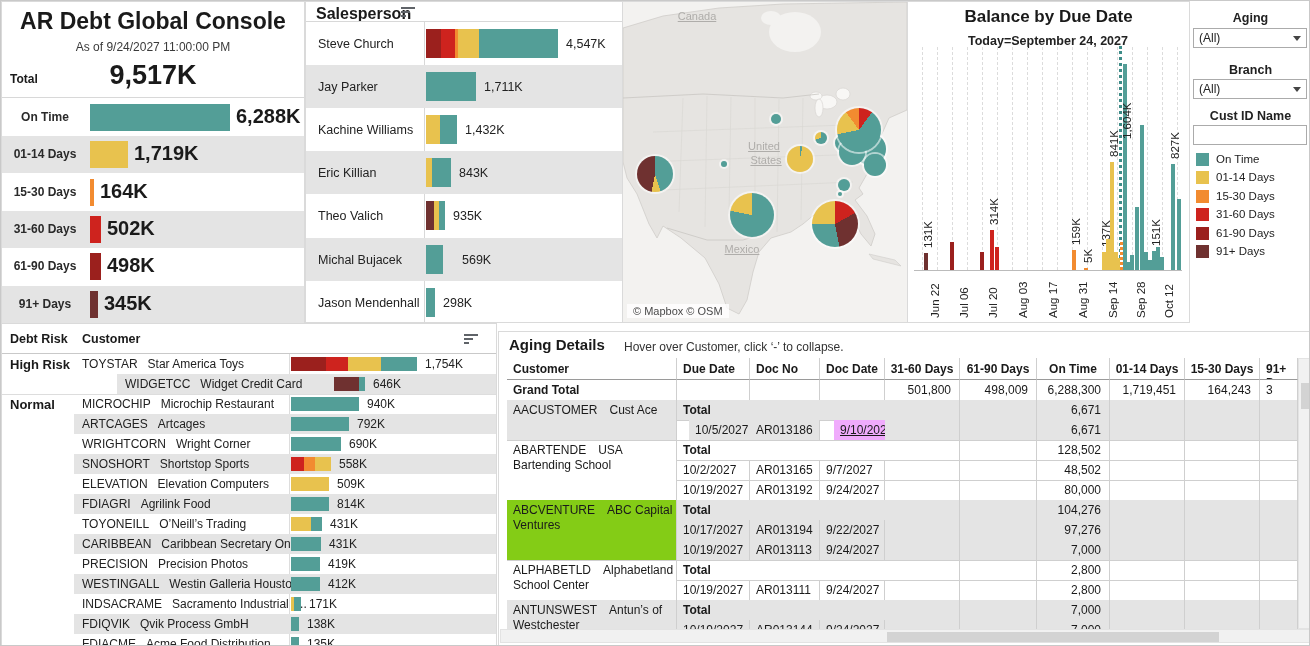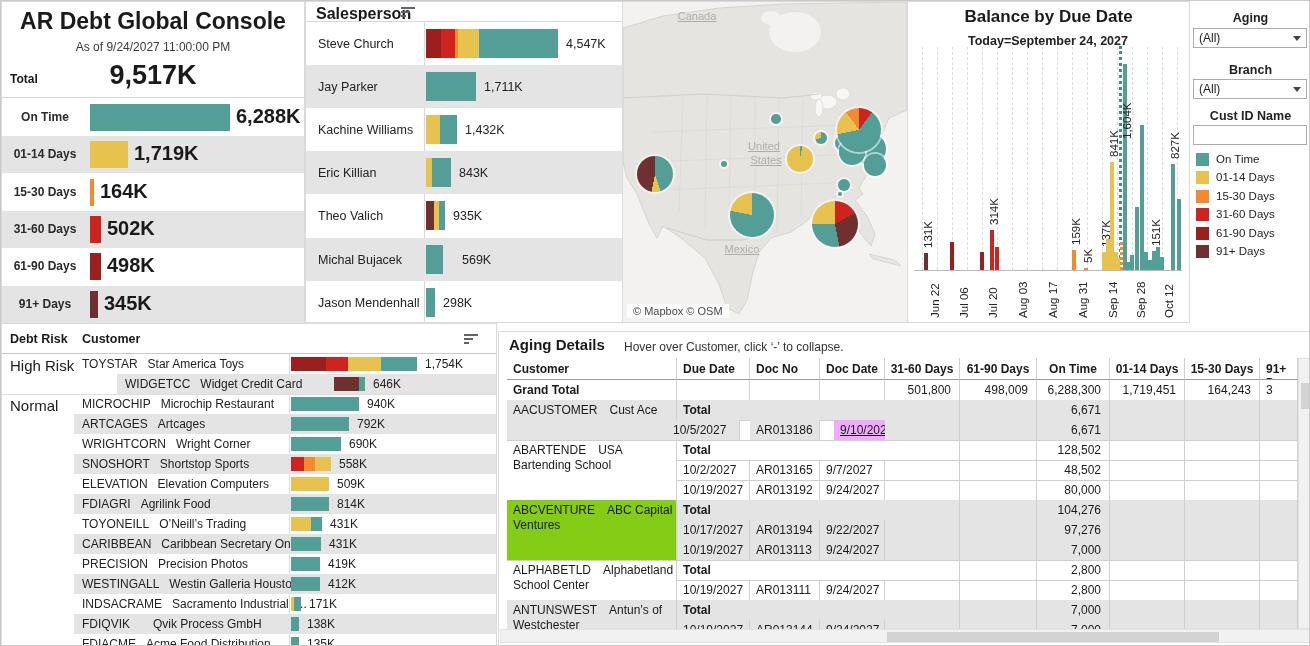--- a/index.html
+++ b/index.html
@@ -55,21 +55,21 @@
   .fcaret{position:absolute;right:5px;top:7px;width:0;height:0;border-left:4px solid transparent;border-right:4px solid transparent;border-top:5px solid #444;}
   .finput{position:absolute;left:3px;width:114px;height:20px;border:1px solid #ABABAB;background:#fff;font-size:12px;padding-left:5px;}
   .lg-item{position:absolute;left:6px;height:18px;}
   .lg-swatch{position:absolute;left:0;top:2px;width:13px;height:13px;}
   .lg-text{position:absolute;left:20px;top:2px;font-size:11.5px;color:#222;white-space:nowrap;}
   
   .cu-head{position:absolute;top:8px;font-size:12.5px;font-weight:bold;}
   .cu-hsep{position:absolute;left:0;top:29px;width:494px;height:1px;background:#C9C9C9;}
   .cu-row{position:absolute;left:0;width:494px;height:20px;}
   .cu-row-bg{position:absolute;left:72px;top:0;right:0;bottom:0;background:#E4E4E4;}
-  .cu-risk{position:absolute;left:8px;top:3px;font-size:15px;font-weight:normal;}
+  .cu-risk{position:absolute;left:8px;top:3px;font-size:13px;font-weight:bold;}
   .cu-id{position:absolute;left:80px;top:3px;font-size:12px;color:#222;white-space:nowrap;}
   .cu-vsep{position:absolute;left:287px;top:30px;width:1px;height:294px;background:#DDD;}
   .cu-bar{position:absolute;left:289px;top:3px;height:14px;display:flex;}
   .cu-val{position:absolute;top:3px;font-size:12px;color:#222;}
   .cu-gsep{position:absolute;left:0;width:494px;height:1px;background:#DDD;}
   
   .ag-title{position:absolute;left:10px;top:4px;font-size:15px;font-weight:bold;}
   .ag-hint{position:absolute;left:125px;top:8px;font-size:12px;color:#333;}
   .ag-cell{position:absolute;border-right:1px solid #CFCFCF;font-size:12px;overflow:hidden;padding-top:3px;}
   .ag-hdr{font-weight:bold;border-bottom:1px solid #9a9a9a;padding-top:4px;}
@@ -467,21 +467,21 @@
         <div class="cu-row" style="top: 270px;">
           <div class="cu-id"><span>INDSACRAME</span><span style="margin-left:10px">Sacramento Industrial S..</span></div>
           <div class="cu-bar">
             <div class="seg" style="width: 3px; background: rgb(232, 194, 78);"></div>
             <div class="seg" style="width: 7px; background: rgb(83, 158, 151);"></div>
           </div>
           <div class="cu-val" style="left: 307px;">171K</div>
         </div>
         <div class="cu-row" style="top: 290px;">
           <div class="cu-row-bg"></div>
-          <div class="cu-id"><span>FDIQVIK</span><span style="margin-left:23px">Qvik Process GmbH</span></div>
+          <div class="cu-id"><span>FDIQVIK</span><span style="margin-left:10px">Qvik Process GmbH</span></div>
           <div class="cu-bar">
             <div class="seg" style="width: 8px; background: rgb(83, 158, 151);"></div>
           </div>
           <div class="cu-val" style="left: 305px;">138K</div>
         </div>
         <div class="cu-row" style="top: 310px;">
           <div class="cu-id"><span>FDIACME</span><span style="margin-left:10px">Acme Food Distribution</span></div>
           <div class="cu-bar">
             <div class="seg" style="width: 8px; background: rgb(83, 158, 151);"></div>
           </div>
@@ -518,21 +518,21 @@
         <div class="ag-rowline" style="left: 8px; top: 68px; width: 791px;"></div>
         <div class="ag-cell" style="left: 8px; top: 68px; width: 170px; height: 40px; background: rgb(228, 228, 228); padding-left: 6px; white-space: normal; line-height: 15px;"><span>AACUSTOMER</span><span style="margin-left:12px">Cust Ace</span></div>
         <div class="ag-cell" style="left: 178px; top: 68px; width: 208px; height: 20px; background: rgb(228, 228, 228); font-weight: bold; padding-left: 6px; border-right: none;">Total</div>
         <div class="ag-cell num" style="left: 386px; top: 68px; width: 75px; height: 20px; background: rgb(228, 228, 228);"></div>
         <div class="ag-cell num" style="left: 461px; top: 68px; width: 77px; height: 20px; background: rgb(228, 228, 228);"></div>
         <div class="ag-cell num" style="left: 538px; top: 68px; width: 73px; height: 20px; background: rgb(228, 228, 228);">6,671</div>
         <div class="ag-cell num" style="left: 611px; top: 68px; width: 75px; height: 20px; background: rgb(228, 228, 228);"></div>
         <div class="ag-cell num" style="left: 686px; top: 68px; width: 75px; height: 20px; background: rgb(228, 228, 228);"></div>
         <div class="ag-cell" style="left: 761px; top: 68px; width: 38px; height: 20px; background: rgb(228, 228, 228); padding-left: 6px;"></div>
         <div class="ag-rowline" style="left: 178px; top: 88px; width: 621px;"></div>
-        <div class="ag-cell" style="left: 168px; top: 88px; width: 73px; height: 20px; background: rgb(228, 228, 228); padding-left: 6px;">10/5/2027</div>
+        <div class="ag-cell" style="left: 190px; top: 88px; width: 73px; height: 20px; background: rgb(228, 228, 228); padding-left: 6px;">10/5/2027</div>
         <div class="ag-cell" style="left: 251px; top: 88px; width: 70px; height: 20px; background: rgb(228, 228, 228); padding-left: 6px;">AR013186</div>
         <div class="ag-cell" style="left: 335px; top: 88px; width: 65px; height: 20px; background: #f0abfc; padding-left: 6px; text-decoration: underline;">9/10/2027</div>
         <div class="ag-cell num" style="left: 386px; top: 88px; width: 75px; height: 20px; background: rgb(228, 228, 228);"></div>
         <div class="ag-cell num" style="left: 461px; top: 88px; width: 77px; height: 20px; background: rgb(228, 228, 228);"></div>
         <div class="ag-cell num" style="left: 538px; top: 88px; width: 73px; height: 20px; background: rgb(228, 228, 228);">6,671</div>
         <div class="ag-cell num" style="left: 611px; top: 88px; width: 75px; height: 20px; background: rgb(228, 228, 228);"></div>
         <div class="ag-cell num" style="left: 686px; top: 88px; width: 75px; height: 20px; background: rgb(228, 228, 228);"></div>
         <div class="ag-cell" style="left: 761px; top: 88px; width: 38px; height: 20px; background: rgb(228, 228, 228); padding-left: 6px;"></div>
         <div class="ag-rowline" style="left: 8px; top: 108px; width: 791px;"></div>
         <div class="ag-cell" style="left: 8px; top: 108px; width: 170px; height: 60px; padding-left: 6px; white-space: normal; line-height: 15px;"><span>ABARTENDE</span><span style="margin-left:12px">USA Bartending School</span></div>

